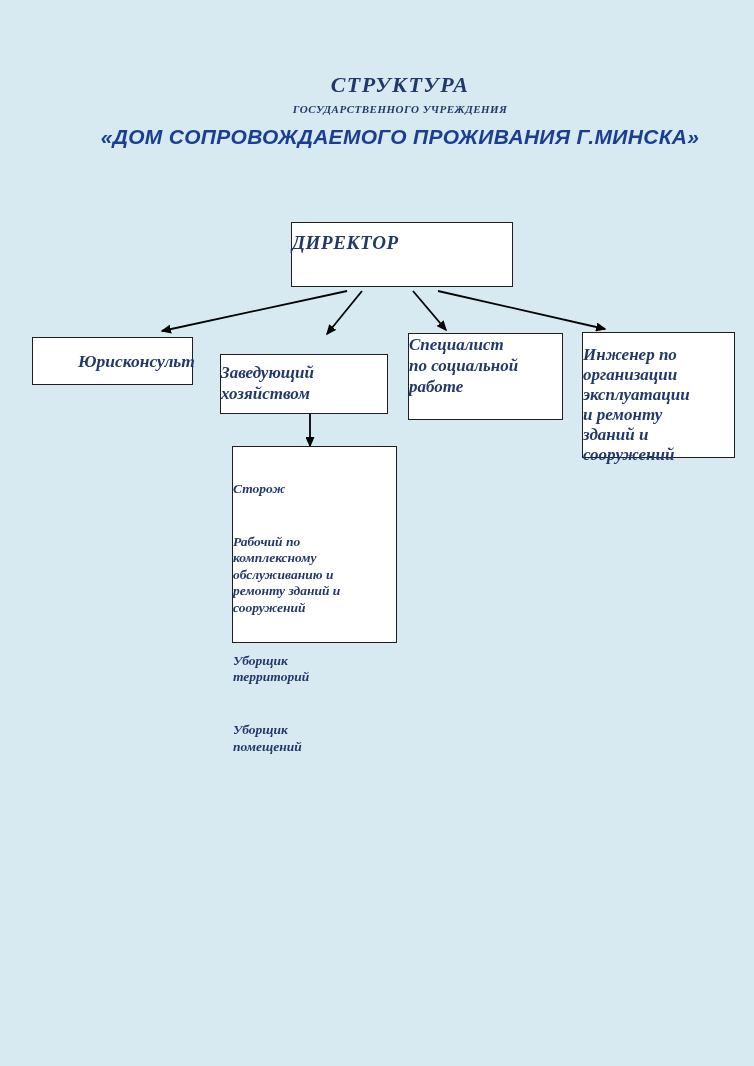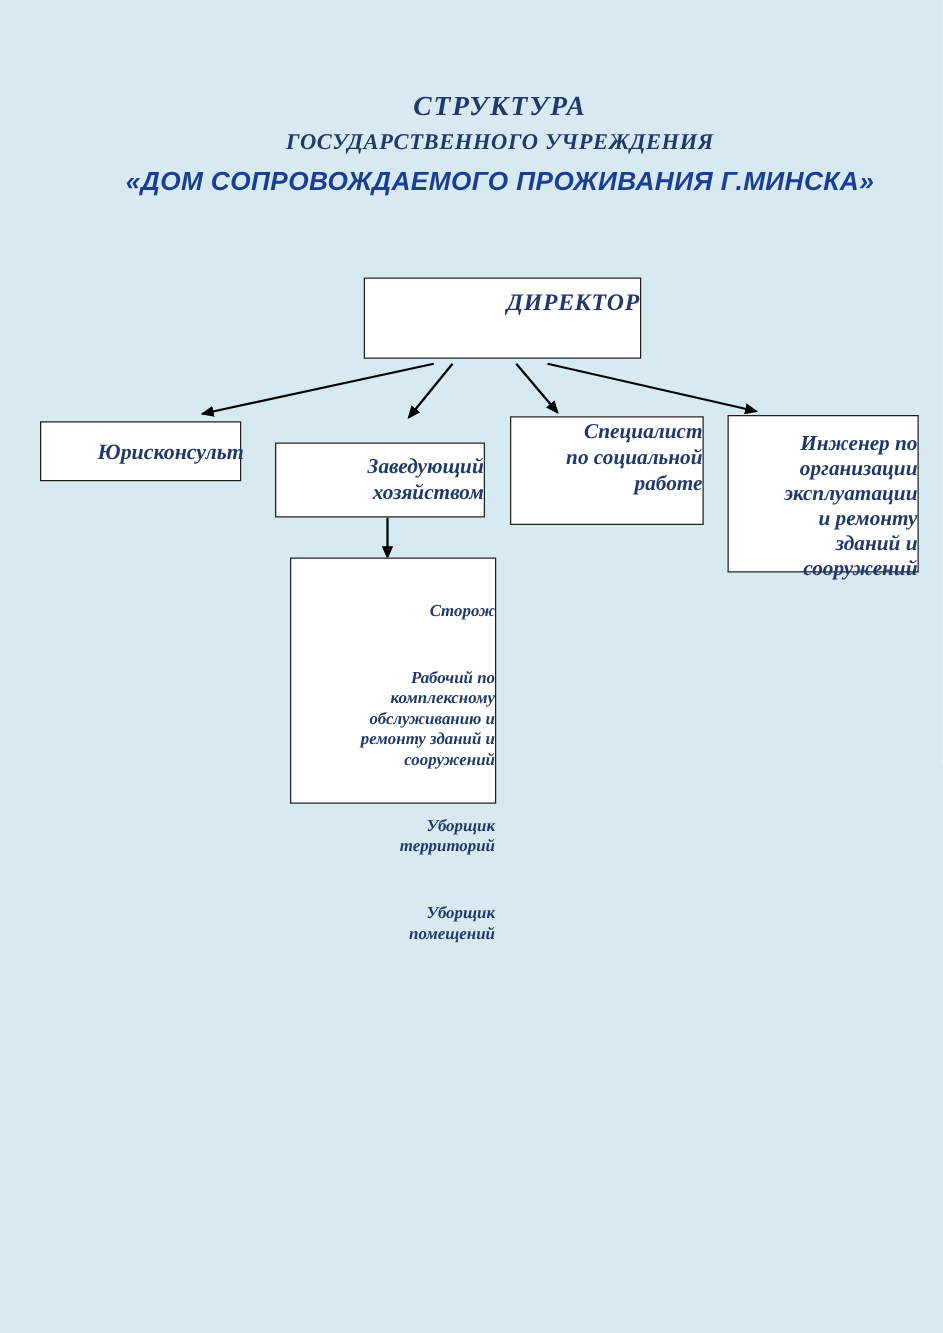--- a/index.html
+++ b/index.html
@@ -19,34 +19,34 @@
     width: 754px; height: 1066px;
     pointer-events: none;
   }
   .title-block {
     position: absolute; left: 46px; right: 0; top: 72px;
     text-align: center;
     color: var(--title-text, #21386b);
     font-weight: bold;
   }
   .title-line1 { font-size: 22px; letter-spacing: 1.5px; }
-  .title-line2 { font-size: 18px; letter-spacing: 0.5px; margin-top: 5px; }
+  .title-line2 { font-size: 11px; letter-spacing: 0.5px; margin-top: 5px; }
   .title-line3 {
     font-family: "Liberation Sans", "DejaVu Sans", sans-serif;
     font-size: 21px; letter-spacing: 0.3px; margin-top: 10px;
     color: var(--title-accent, #1a3e93);
   }
   .node {
     position: absolute;
     box-sizing: border-box;
     background: var(--node-fill, #ffffff);
     border: 1.5px solid var(--node-border, #1f1f1f);
     color: var(--node-text, #21386b);
     font-weight: bold;
-    text-align: right;
+    text-align: left;
     white-space: pre-line;
   }
   #node-director {
     left: 291px; top: 222px; width: 222px; height: 65px;
     font-size: 19px; letter-spacing: 0.6px; padding-top: 9px;
   }
   #node-jurist {
     left: 32px; top: 337px; width: 161px; height: 48px;
     font-size: 17.5px;
     display: flex; align-items: center; justify-content: center; padding-left: 48px;

